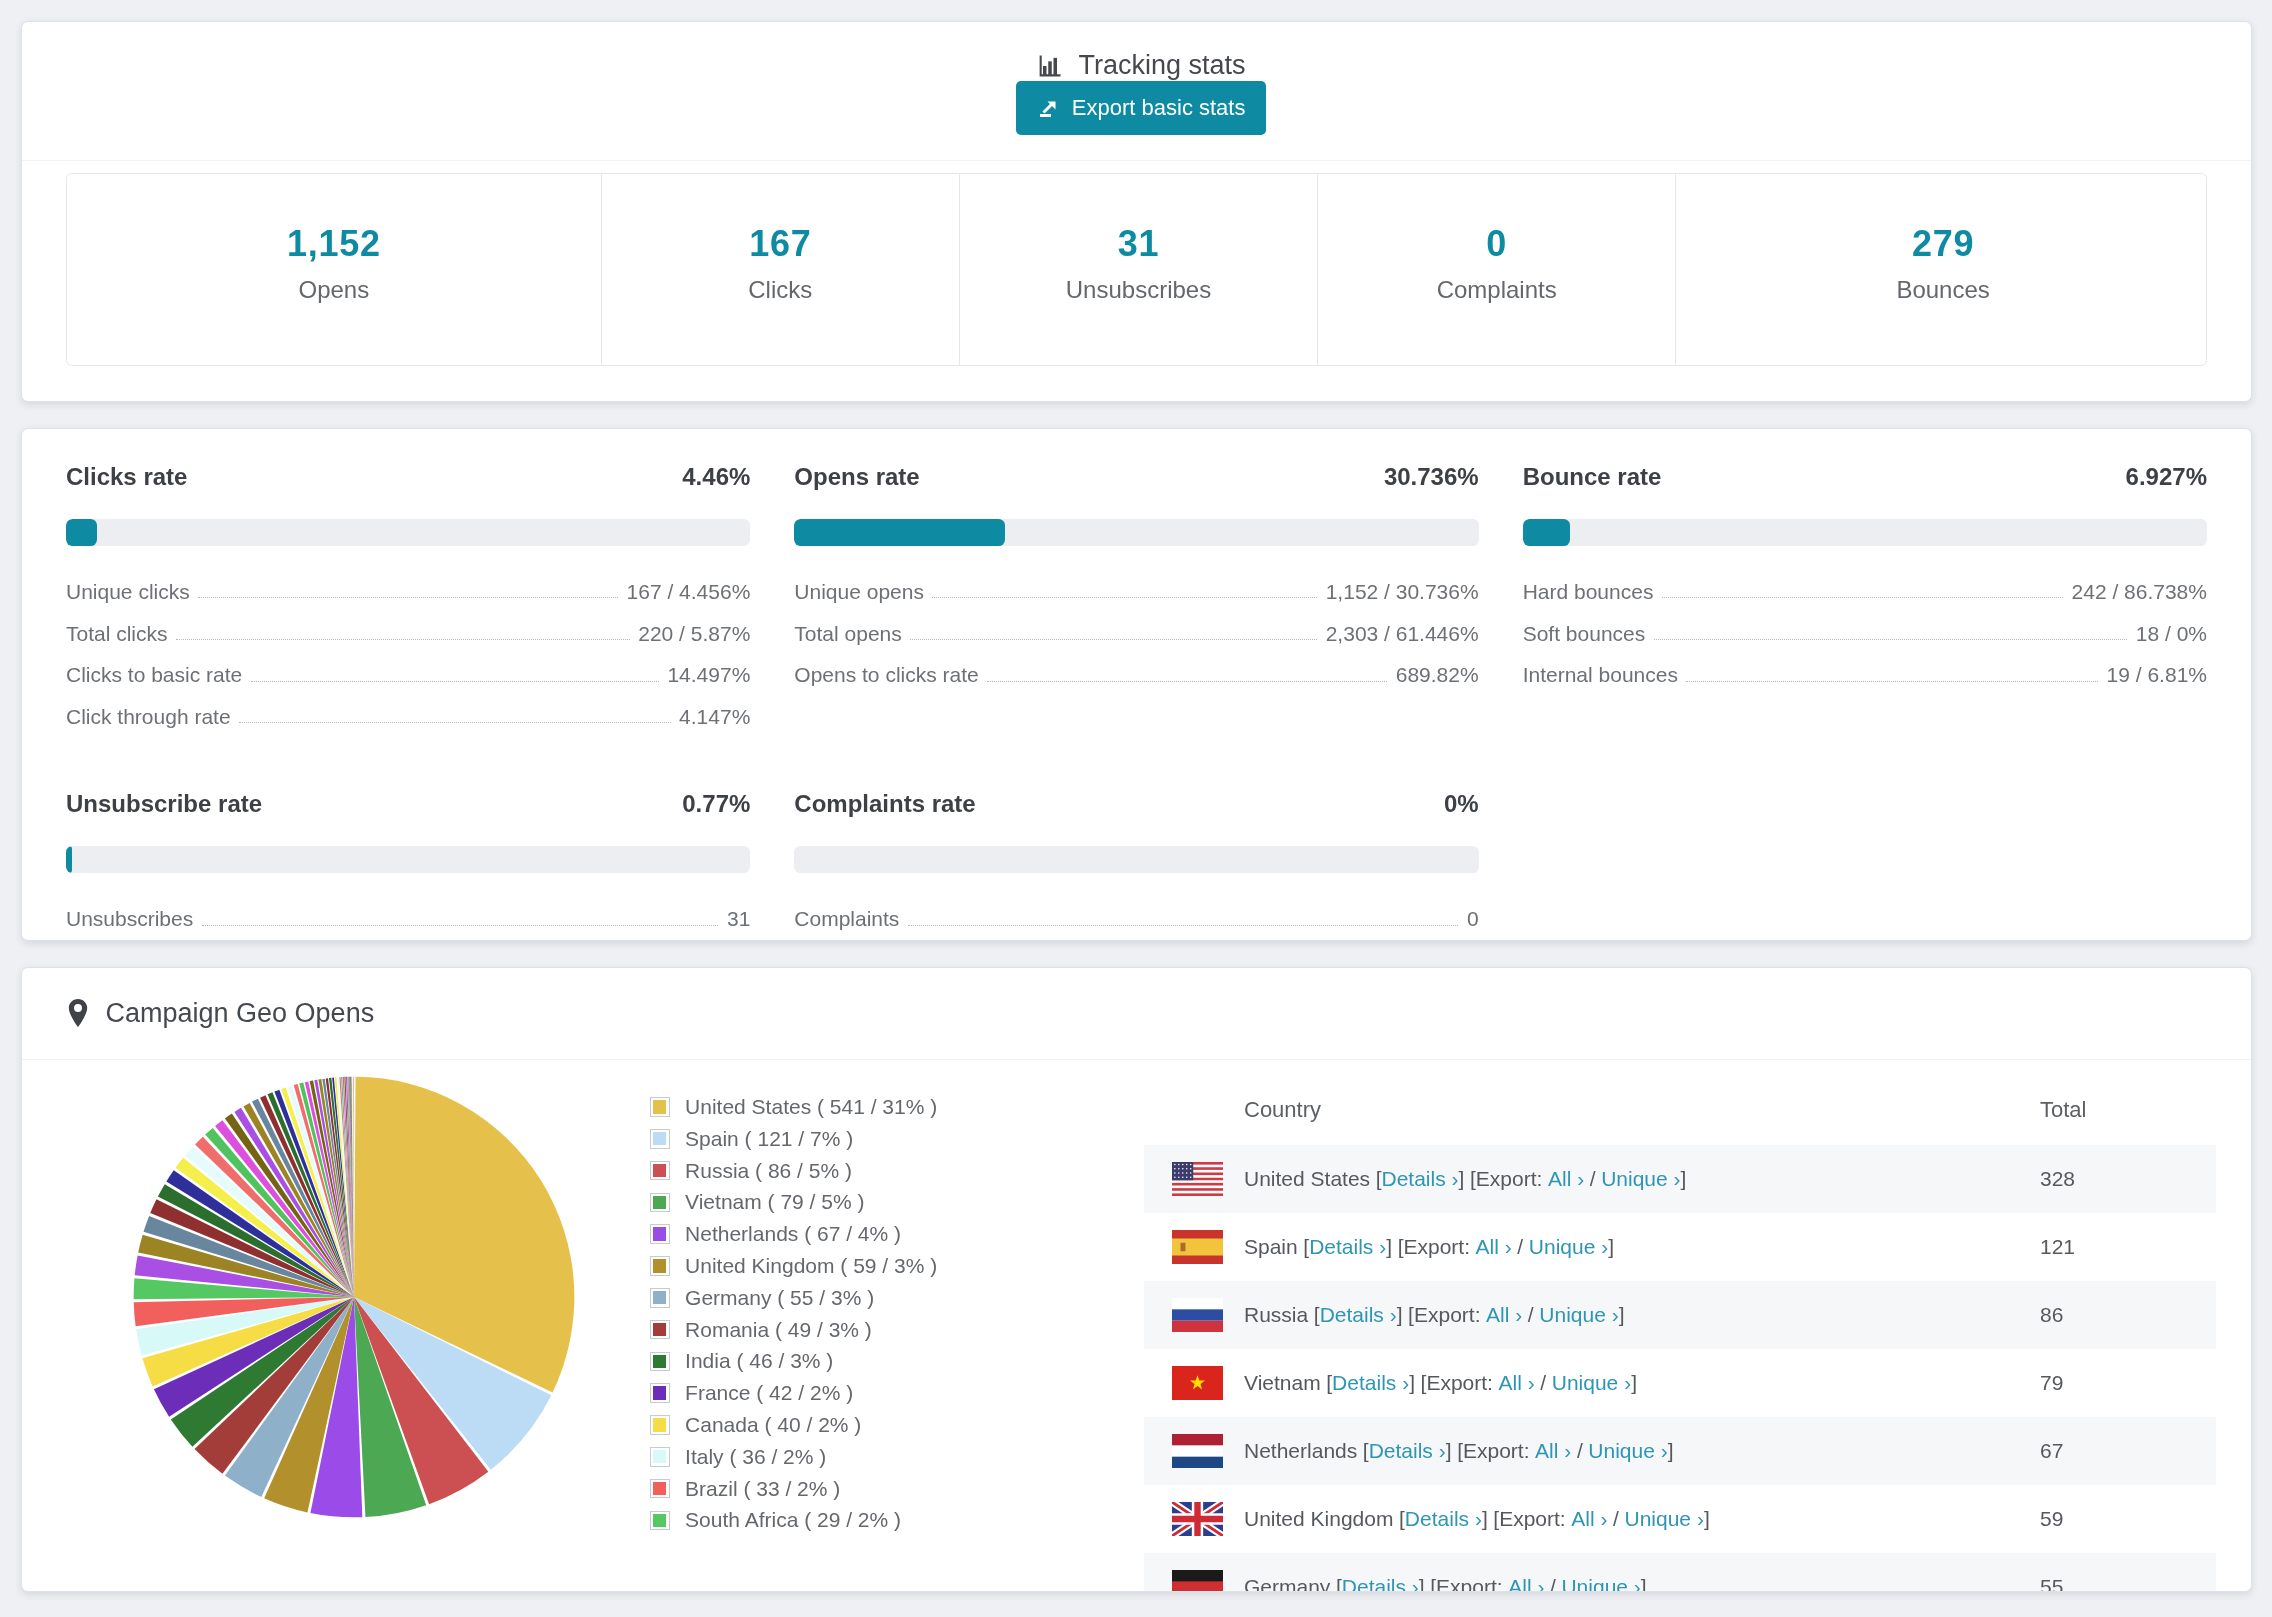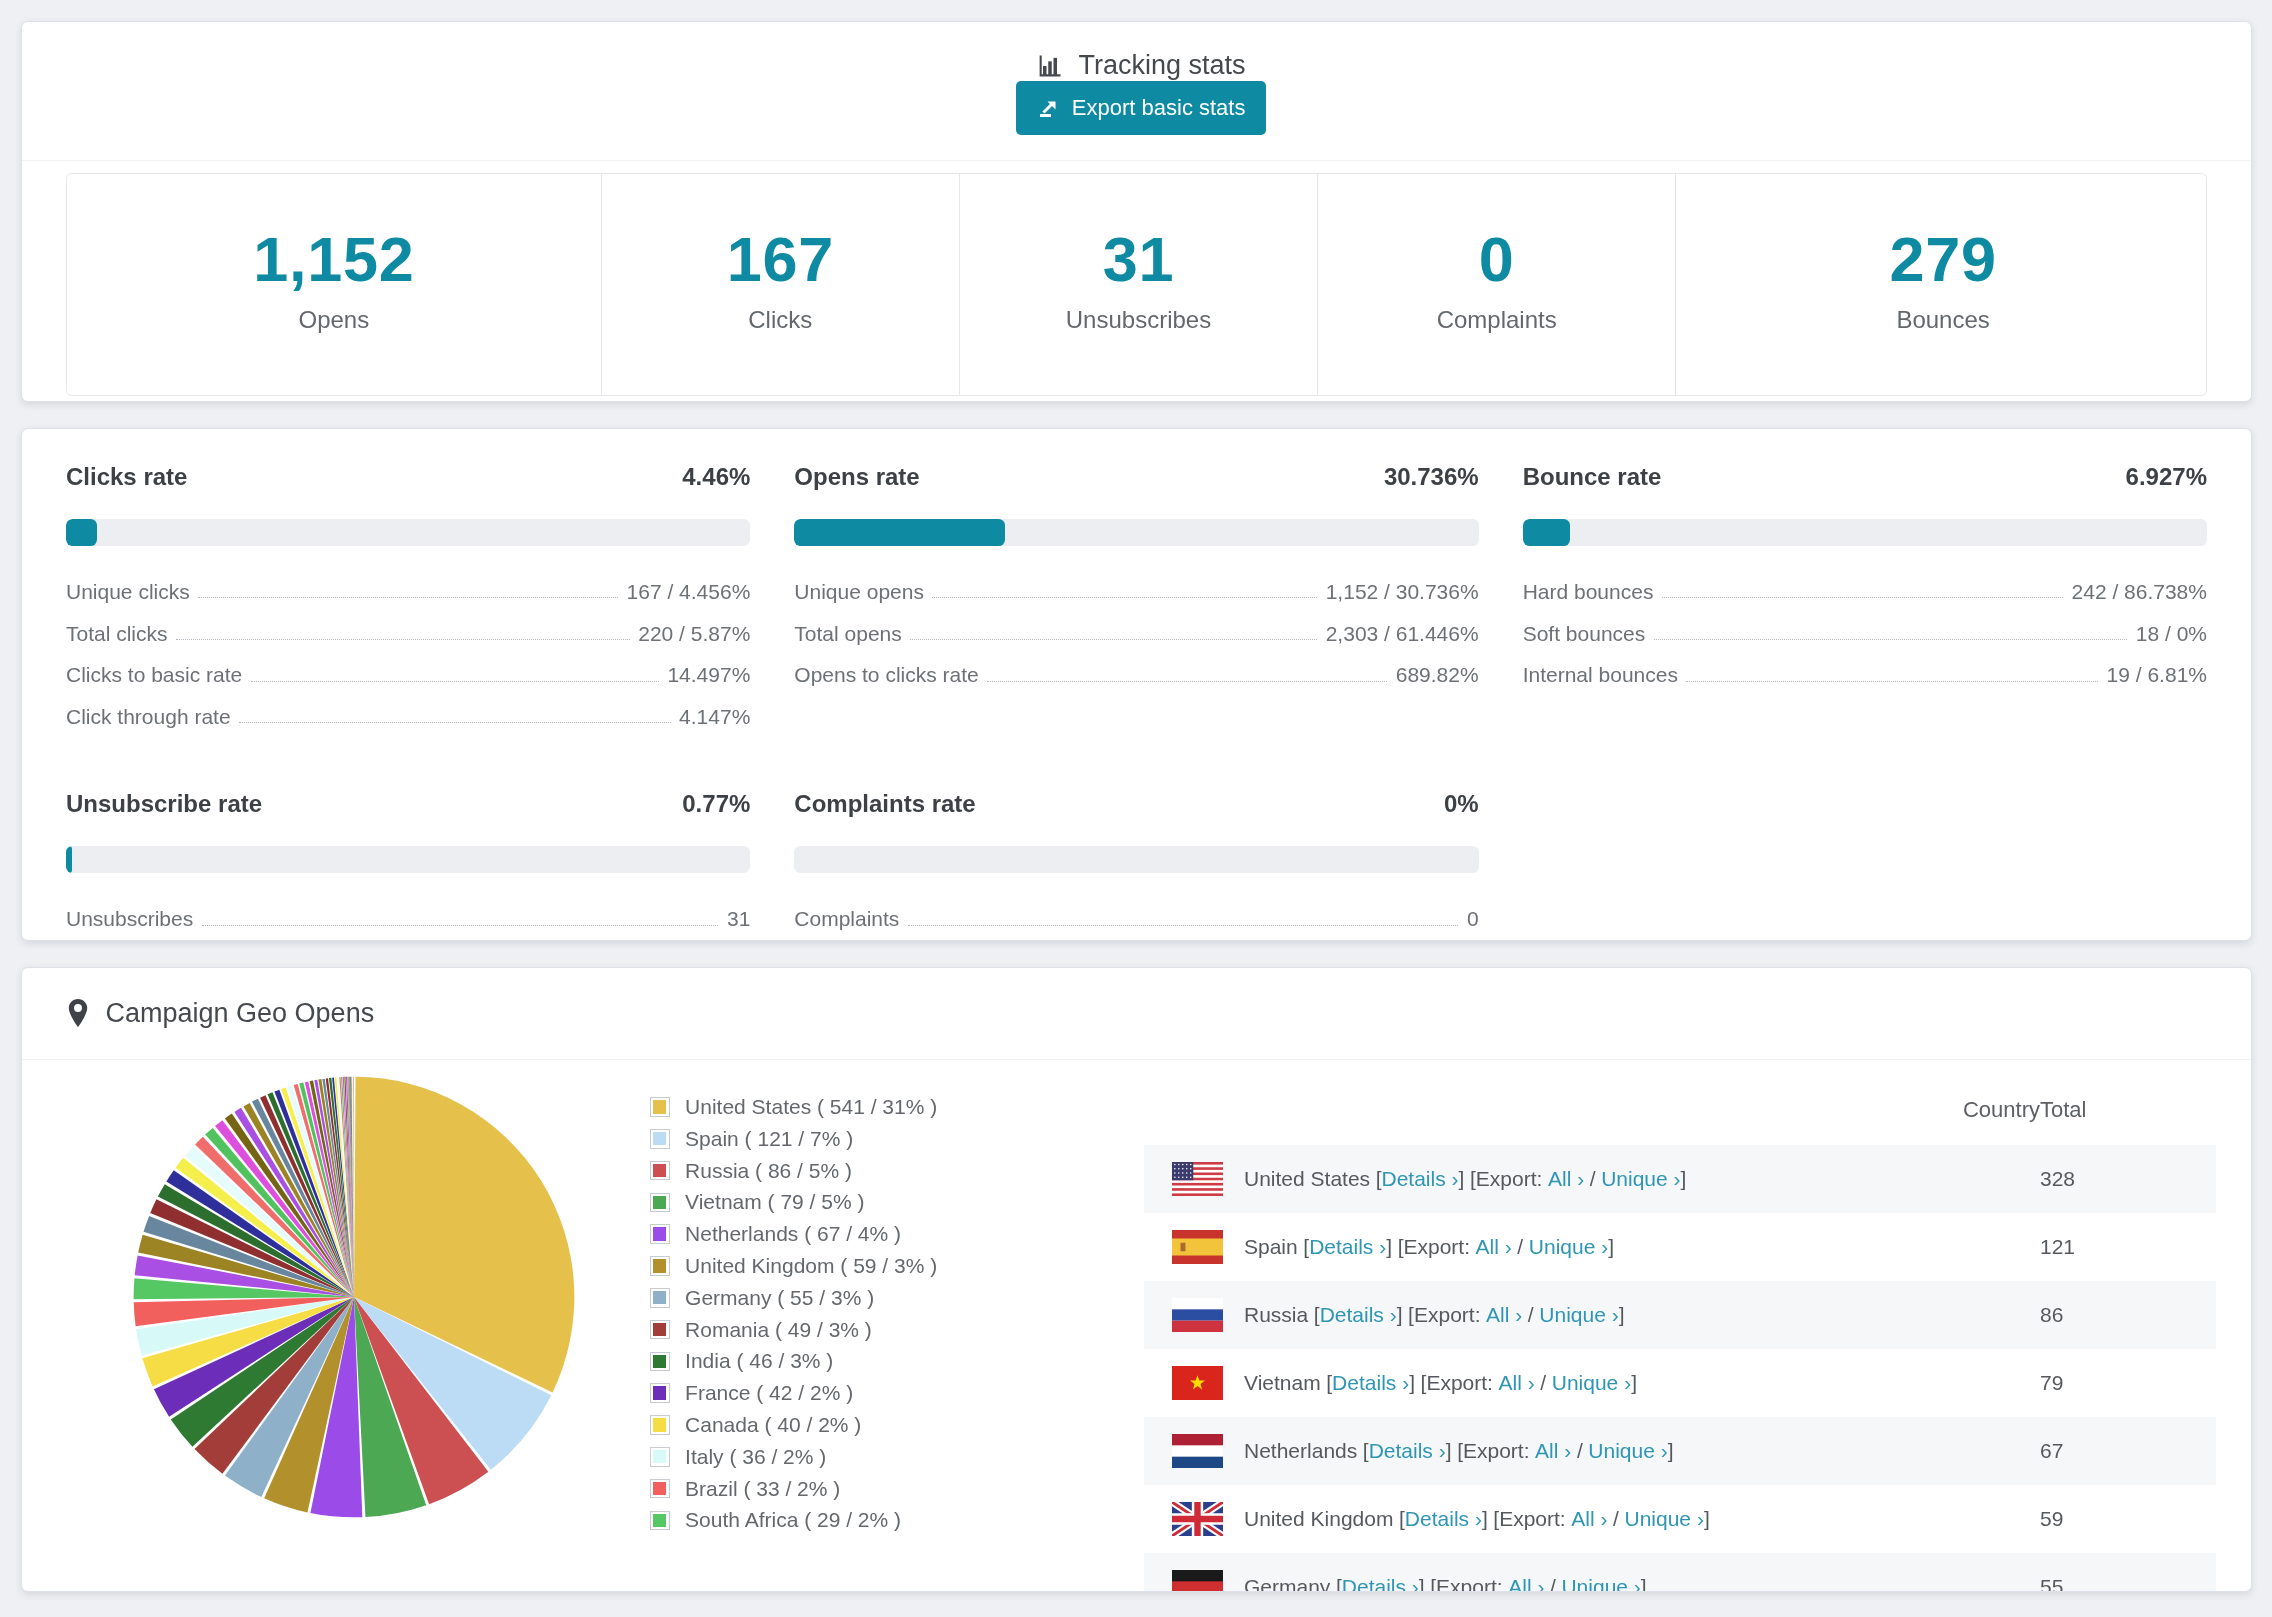--- a/index.html
+++ b/index.html
@@ -11,21 +11,21 @@
   
   .card-tracking{height:381px;}
   .ct-header{display:flex;align-items:center;justify-content:space-between;padding:28px 35px 25.4px 44px;border-bottom:1.4px solid #f1f2f4;flex-direction:column;}
   .ct-title{display:flex;align-items:center;gap:14px;font-size:27px;color:#45494e;}
   .btn-export{display:flex;align-items:center;gap:11.3px;background:#0e8aa3;color:#fff;font-size:22px;padding:14px 21px;border-radius:5px;border:none;cursor:pointer;font-family:inherit;}
   .summary-row{display:flex;margin:11.3px 44px 0;border:0.7px solid #e5e7ec;border-radius:5.6px;}
   .sum-cell{text-align:center;padding:49px 0 61px;border-left:0.7px solid #e5e7ec;}
   .sum-cell:first-child{border-left:none;}
   .sum-cell:nth-child(1),.sum-cell:nth-child(5){flex:0 0 24.95%;}
   .sum-cell:nth-child(2),.sum-cell:nth-child(3),.sum-cell:nth-child(4){flex:0 0 16.7%;}
-  .sum-value{font-size:63px;font-weight:700;color:#0e8aa3;letter-spacing:0.7px;}
+  .sum-value{font-size:36px;font-weight:700;color:#0e8aa3;letter-spacing:0.7px;}
   .sum-label{font-size:24px;color:#64686d;margin-top:11.3px;}
 
   
   .card-rates{height:513px;padding:34px 44px 21px;display:grid;grid-template-columns:1fr 1fr 1fr;column-gap:44px;row-gap:28px;align-content:start;}
   .rate-head{display:flex;justify-content:space-between;align-items:baseline;font-size:24px;font-weight:700;color:#3d4146;margin-bottom:28px;}
   .rate-track{height:27px;background:#eceef1;border-radius:6.4px;overflow:hidden;}
   .rate-fill{height:100%;background:#0e8aa3;border-radius:6.4px;}
   .rate-rows{margin-top:34px;}
   .rate-row{display:flex;align-items:flex-end;font-size:21px;color:#6d7176;margin-bottom:17.6px;line-height:24px;}
   .rr-label{white-space:nowrap;}
@@ -37,21 +37,21 @@
   .cg-header{display:flex;align-items:center;gap:15.5px;padding:30px 44px;font-size:27px;color:#45494e;border-bottom:1.4px solid #f1f2f4;}
   .geo-body{display:flex;padding:7px 35px 0 106px;}
   .pie-wrap{flex:0 0 494px;padding-top:4.2px;}
   .legend{flex:0 0 494px;padding:28px 0 0 28px;box-sizing:border-box;}
   .legend-item{display:flex;align-items:center;margin-bottom:7.8px;cursor:pointer;}
   .sw-outer{width:13.4px;height:13.4px;border:0.7px solid #c7cacf;background:#fff;padding:2.1px;margin-right:15.5px;flex:none;}
   .sw-inner{display:block;width:13.4px;height:13.4px;}
   .legend-label{font-size:21px;color:#64686d;white-space:nowrap;}
   .geo-table{flex:1;margin-left:28px;padding-top:11.3px;}
   .gt-head{display:flex;font-size:22px;color:#5c6065;padding:18.4px 0 22.6px;}
-  .gt-col-country{flex:1;padding-left:100px;box-sizing:border-box;text-align:right;}
+  .gt-col-country{flex:1;padding-left:100px;box-sizing:border-box;}
   .gt-col-total{flex:0 0 176px;}
   .gt-row{display:flex;align-items:center;height:68px;font-size:21px;color:#55595e;}
   .gt-row:nth-child(odd){background:#f6f7f8;}
   .gt-country{flex:1;display:flex;align-items:center;white-space:nowrap;}
   .gt-flag{width:51px;height:34px;flex:none;margin:0 21px 0 28px;line-height:0;}
   .gt-flag svg{display:block;}
   .gt-total{flex:0 0 176px;}
   .gt-link{color:#2e96b4;text-decoration:none;cursor:pointer;}
   .gt-static{color:#55595e;}
   .gt-country .seg{margin-right:5.6px;}

